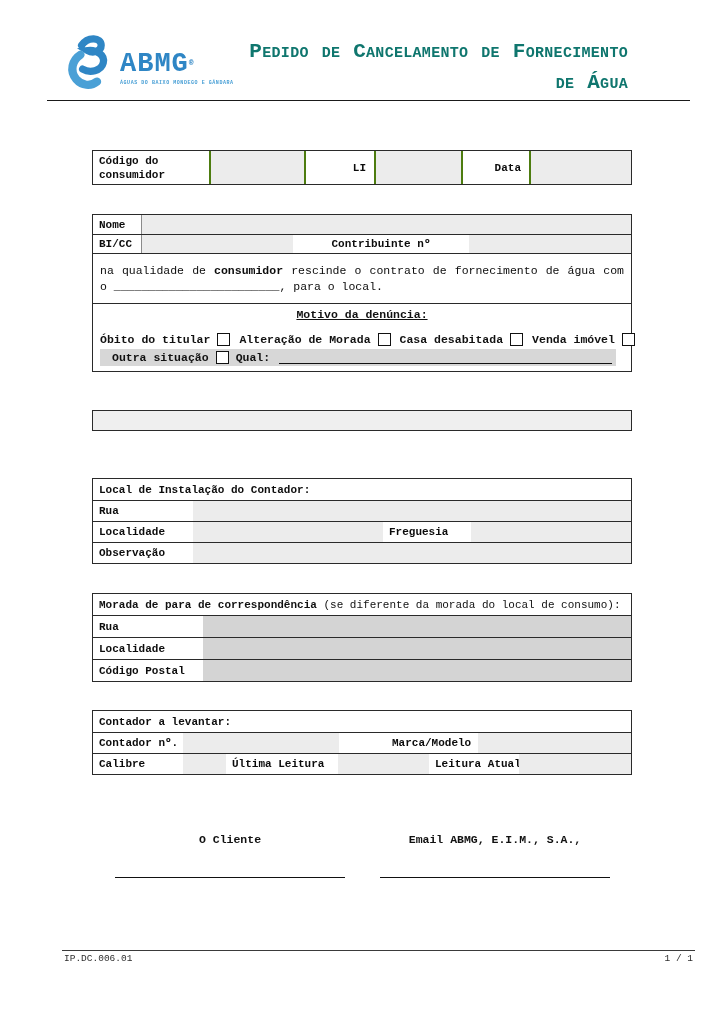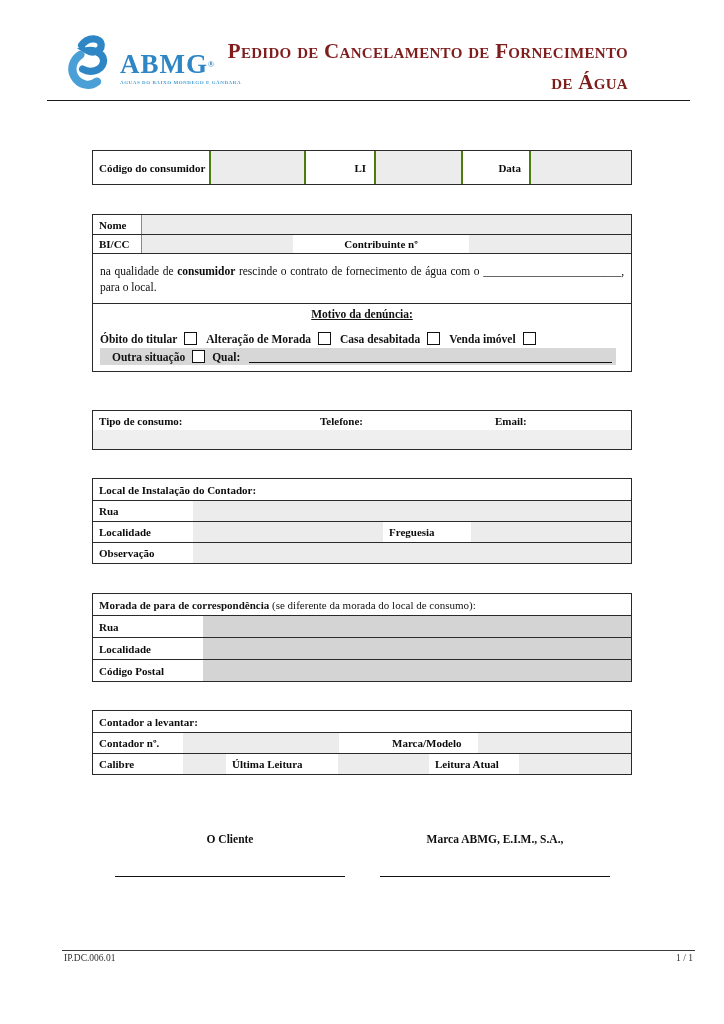--- a/index.html
+++ b/index.html
@@ -1,30 +1,30 @@
 <!DOCTYPE html>
 <html><head>
 <meta charset="utf-8">
 <style>
   * { margin:0; padding:0; box-sizing:border-box; }
   html,body { background:#fff; }
   .sheet {
     position:relative; width:688px; height:1024px; background:#ffffff;
-    font-family:Liberation Serif, serif; color:#111;
+    font-family:Liberation Mono, monospace; color:#111;
   }
   
   .logo { position:absolute; left:66px; top:34px; display:flex; align-items:flex-start; }
   .logo-mark { width:58px; height:62px; }
   .logo-textcol { display:flex; flex-direction:column; margin-left:-4px; margin-top:16px; }
   .logo-abbr { font-size:27px; font-weight:bold; color:#2f86c5; letter-spacing:1px; line-height:28px; }
   .logo-reg { font-size:8px; color:#2f86c5; vertical-align:super; font-weight:bold; }
   .logo-tagline { font-size:5px; color:#4aa0d6; letter-spacing:0.55px; margin-top:2px; font-weight:bold; }
   .title-block {
     position:absolute; top:36px; right:60px; text-align:right;
-    font-variant:small-caps; font-weight:600; font-size:21px; line-height:31px; color:#7f1d1d;
+    font-variant:small-caps; font-weight:600; font-size:21px; line-height:31px; color:#0f766e;
     letter-spacing:0.3px;
   }
   .header-rule { position:absolute; top:100px; left:47px; width:643px; border-top:1.6px solid #1a1a1a; }
 
   
   .box { position:absolute; left:92px; width:540px; border:1.5px solid #2a2a2a; background:#fff; }
   .row { display:flex; width:100%; }
   .row + .row { border-top:1px solid #2a2a2a; }
   .h19 { height:19px; } .h21 { height:21px; } .h22 { height:22px; } .h33 { height:33px; }
   .cell { display:flex; align-items:center; }
@@ -148,25 +148,20 @@
           <span>Outra situação</span>
           <span class="cb"></span>
           <span>Qual:</span>
           <span class="qual-line"></span>
         </div>
       </div>
     </div>
   </div>
 
   <div class="box" style="top:410px;">
-    <div class="row h19">
-      <div class="cell lbl" style="width:221px;">Tipo de consumo:</div>
-      <div class="cell lbl" style="width:175px;">Telefone:</div>
-      <div class="cell lbl" style="flex:1;">Email:</div>
-    </div>
     <div class="row h19" style="border-top:none;">
       <div class="cell contact-lightrow" style="flex:1;"></div>
     </div>
   </div>
 
   <div class="box" style="top:478px;">
     <div class="row h21">
       <div class="cell lbl" style="flex:1;">Local de Instalação do Contador:</div>
     </div>
     <div class="row h21">
@@ -223,21 +218,21 @@
       <div class="cell lbl" style="width:90px; background:#fff;">Leitura Atual</div>
       <div class="cell gray" style="flex:1;"></div>
     </div>
   </div>
 
   <div class="sig sig-left">
     <div class="sig-label">O Cliente</div>
     <div class="sig-line"></div>
   </div>
   <div class="sig sig-right">
-    <div class="sig-label">Marca ABMG, E.I.M., S.A.,</div>
+    <div class="sig-label">Email ABMG, E.I.M., S.A.,</div>
     <div class="sig-line"></div>
   </div>
 
   <div class="footer-rule"></div>
   <div class="footer-row">
     <span>IP.DC.006.01</span>
     <span>1 / 1</span>
   </div>
 
 </div>

